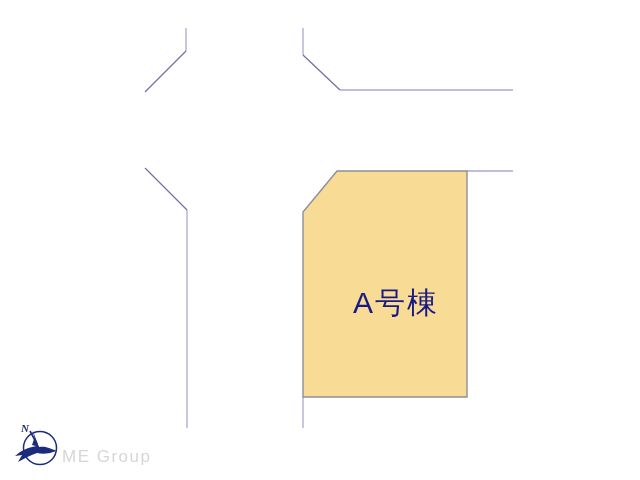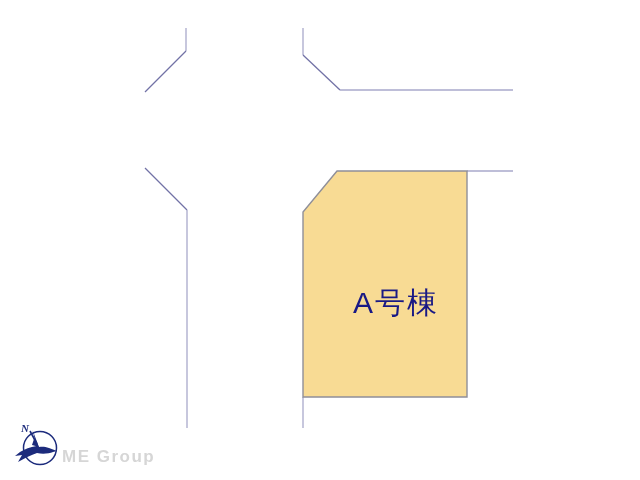--- a/index.html
+++ b/index.html
@@ -76,21 +76,20 @@
     font-weight: bold;
   }
   .logo-wordmark {
     position: absolute;
     left: 50px;
     top: 29px;
     font-size: 17px;
     letter-spacing: 1.5px;
     color: var(--logo-text-gray);
     white-space: nowrap;
-    font-weight: bold;
   }
 </style>
 </head>
 <body>
 
 <div class="canvas">
 
   <svg class="plan-svg" viewBox="0 0 640 480" aria-hidden="true">
     <g id="road-lines">
         <polyline points="186,28 186,51" fill="none" stroke="#a9a9cb" stroke-width="1.3"></polyline>

